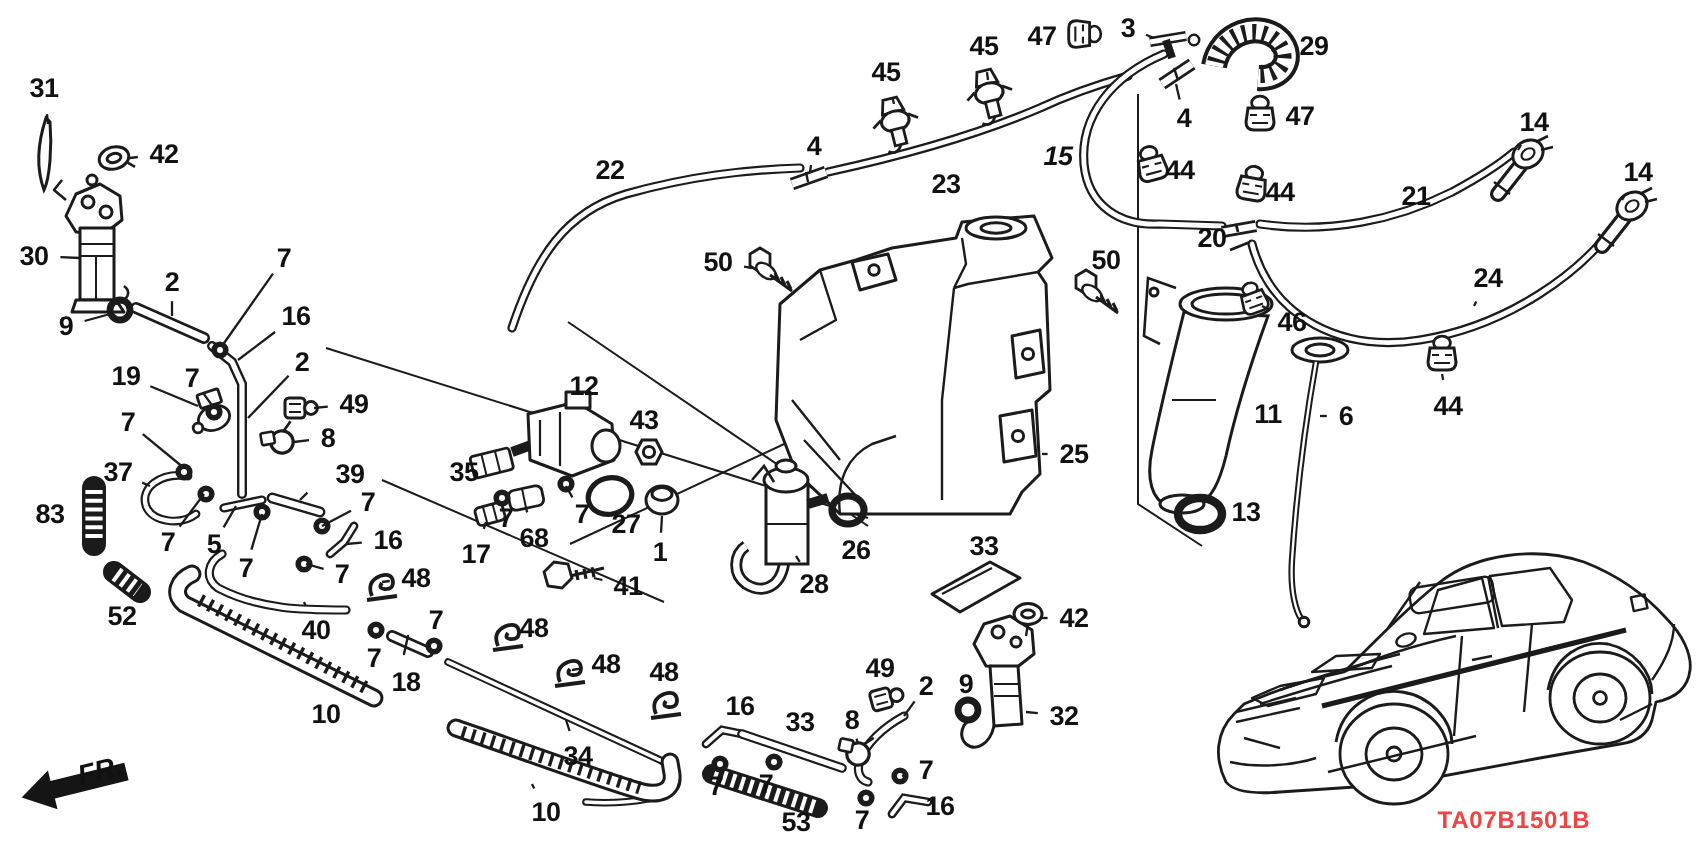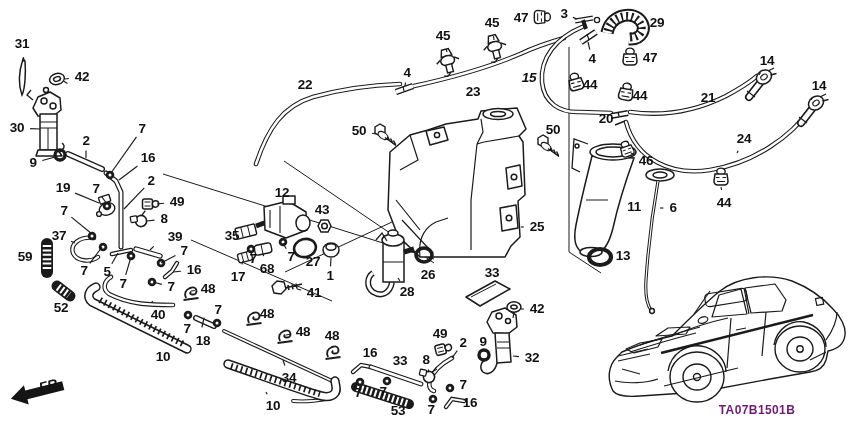--- a/index.html
+++ b/index.html
@@ -9,21 +9,21 @@
   }
   .stage svg{position:absolute;left:0;top:0;}
   #labels{position:absolute;left:0;top:0;width:100%;height:100%;pointer-events:none;}
   .plabel{
     position:absolute;transform:translate(-50%,-50%);
     font-size:13.5px;font-weight:700;color:#111;line-height:1;letter-spacing:-0.3px;
     white-space:nowrap;
   }
   .code-text{
     position:absolute;transform:translate(-50%,-50%);
-    font-size:12px;font-weight:700;color:#701a75;letter-spacing:.4px;
+    font-size:12px;font-weight:700;color:#ef4444;letter-spacing:.4px;
   }
   .fr-text{
     position:absolute;transform:translate(-50%,-50%) rotate(-14deg);
     font-size:14px;font-weight:800;font-style:italic;color:#111;
   }
 </style>
 </head>
 <body>
 
 <div class="stage">
@@ -520,34 +520,34 @@
       <div class="plabel" style="left: 164px; top: 219px;">8</div>
       <div class="plabel" style="left: 59px; top: 236px;">37</div>
       <div class="plabel" style="left: 163px; top: 237px; margin-left: 12px;">39</div>
       <div class="plabel" style="left: 84px; top: 271px;">7</div>
       <div class="plabel" style="left: 107px; top: 272px;">5</div>
       <div class="plabel" style="left: 123px; top: 284px;">7</div>
       <div class="plabel" style="left: 184px; top: 251px;">7</div>
       <div class="plabel" style="left: 194px; top: 270px;">16</div>
       <div class="plabel" style="left: 171px; top: 287px;">7</div>
       <div class="plabel" style="left: 208px; top: 289px;">48</div>
-      <div class="plabel" style="left: 25px; top: 257px;">59</div>
+      <div class="plabel" style="left: 25px; top: 257px;">83</div>
       <div class="plabel" style="left: 61px; top: 308px;">52</div>
       <div class="plabel" style="left: 158px; top: 315px;">40</div>
       <div class="plabel" style="left: 187px; top: 329px;">7</div>
       <div class="plabel" style="left: 203px; top: 341px;">18</div>
       <div class="plabel" style="left: 218px; top: 310px;">7</div>
       <div class="plabel" style="left: 163px; top: 357px;">10</div>
       <div class="plabel" style="left: 273px; top: 406px;">10</div>
       <div class="plabel" style="left: 289px; top: 378px;">34</div>
       <div class="plabel" style="left: 232px; top: 236px;">35</div>
       <div class="plabel" style="left: 238px; top: 277px;">17</div>
       <div class="plabel" style="left: 253px; top: 259px;">7</div>
       <div class="plabel" style="left: 267px; top: 269px;">68</div>
-      <div class="plabel" style="left: 282px; top: 193px;">12</div>
+      <div class="plabel" style="left: 292px; top: 193px;">12</div>
       <div class="plabel" style="left: 322px; top: 210px;">43</div>
       <div class="plabel" style="left: 291px; top: 257px;">7</div>
       <div class="plabel" style="left: 313px; top: 262px;">27</div>
       <div class="plabel" style="left: 330px; top: 276px;">1</div>
       <div class="plabel" style="left: 314px; top: 293px;">41</div>
       <div class="plabel" style="left: 267px; top: 314px;">48</div>
       <div class="plabel" style="left: 303px; top: 332px;">48</div>
       <div class="plabel" style="left: 332px; top: 336px;">48</div>
       <div class="plabel" style="left: 370px; top: 353px;">16</div>
       <div class="plabel" style="left: 400px; top: 361px;">33</div>

